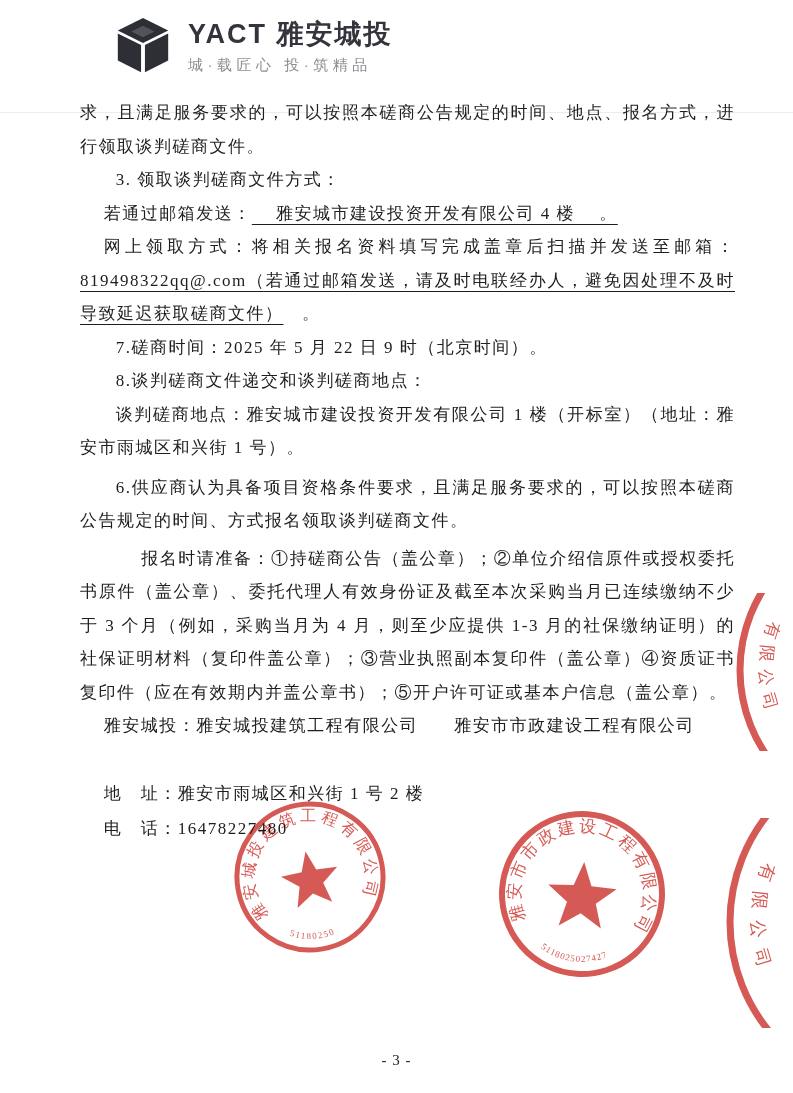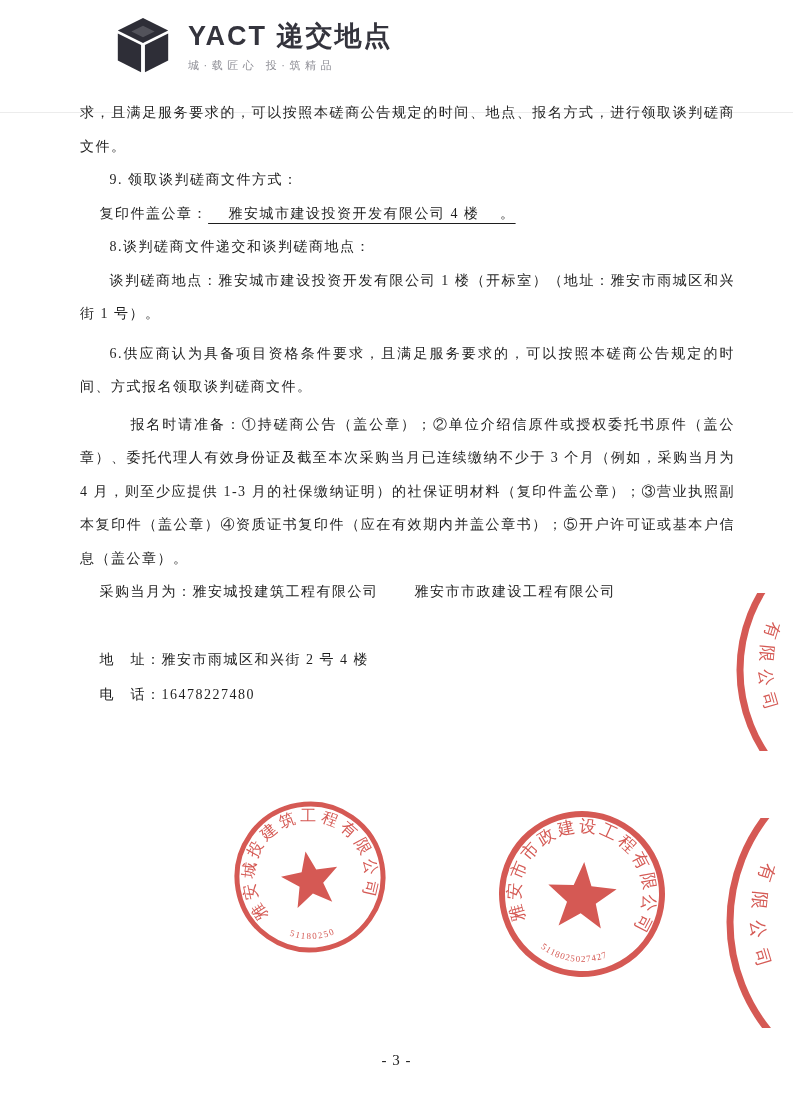--- a/index.html
+++ b/index.html
@@ -5,25 +5,25 @@
   html,body{margin:0;padding:0;background:#ffffff;}
   .page{position:relative;width:793px;height:1093px;background:#fff;overflow:hidden;
         font-family:"Liberation Serif","DejaVu Serif",serif;color:#1e1e1e;}
   .scanline{position:absolute;left:0;top:112px;width:100%;height:1px;background:#ececec;}
   
   .logohead{position:absolute;left:112px;top:14px;display:flex;align-items:center;gap:14px;}
   .cube{width:62px;height:62px;}
   .brandcol{display:flex;flex-direction:column;gap:4px;}
   .brand{font-family:"Liberation Sans","DejaVu Sans",sans-serif;font-weight:bold;
          font-size:27px;color:#34343d;letter-spacing:2px;}
-  .tagline{font-family:"Liberation Sans","DejaVu Sans",sans-serif;font-size:11px;
+  .tagline{font-family:"Liberation Sans","DejaVu Sans",sans-serif;font-size:15px;
            color:#8d8d95;letter-spacing:4.5px;}
   
   .content{position:absolute;left:80px;right:58px;top:96px;text-align:justify;
-           font-size:14px;line-height:33.5px;letter-spacing:1.5px;}
+           font-size:17px;line-height:33.5px;letter-spacing:1.5px;}
   .content p{margin:0;}
   .ind1{text-indent:1.4em;}
   .ind2{text-indent:2.1em;}
   .ind3{text-indent:3.6em;}
   .mt6{margin-top:6px !important;}
   .mt4{margin-top:4px !important;}
   .uline{text-decoration:underline;text-underline-offset:5px;text-decoration-thickness:1px;margin-top:33px;}
   .companyrow .co2{margin-left:36px;}
   .addrblock{margin-top:33px;line-height:35px;}
   .pageno{position:absolute;left:0;bottom:24px;width:100%;text-align:center;
@@ -43,36 +43,38 @@
   <div class="scanline"></div>
 
   <div class="logohead">
     <svg class="cube" viewBox="0 0 64 64">
       <polygon points="32,4 58,17 32,30 6,17" fill="#2e2e37"></polygon>
       <polygon points="6,20 30,32 30,60 6,48" fill="#2e2e37"></polygon>
       <polygon points="58,20 34,32 34,60 58,48" fill="#2e2e37"></polygon>
       <polygon points="32,12 44,18 32,24 20,18" fill="#ffffff" opacity="0.18"></polygon>
     </svg>
     <div class="brandcol">
-      <div class="brand">YACT 递交地点</div>
+      <div class="brand">YACT 雅安城投</div>
       <div class="tagline">城·载匠心  投·筑精品</div>
     </div>
   </div>
 
   <div class="content">
     <p>求，且满足服务要求的，可以按照本磋商公告规定的时间、地点、报名方式，进行领取谈判磋商文件。</p>
-    <p class="ind2">9. 领取谈判磋商文件方式：</p>
-    <p class="ind1"><span>复印件盖公章：</span><span class="uline">　 雅安城市建设投资开发有限公司 4 楼 　。</span></p>
+    <p class="ind2">3. 领取谈判磋商文件方式：</p>
+    <p class="ind1"><span>若通过邮箱发送：</span><span class="uline">　 雅安城市建设投资开发有限公司 4 楼 　。</span></p>
+    <p class="ind1"><span>网上领取方式：将相关报名资料填写完成盖章后扫描并发送至邮箱：</span><span class="uline">819498322qq@.com（若通过邮箱发送，请及时电联经办人，避免因处理不及时导致延迟获取磋商文件）</span><span>　。</span></p>
+    <p class="ind2">7.磋商时间：2025 年 5 月 22 日 9 时（北京时间）。</p>
     <p class="ind2">8.谈判磋商文件递交和谈判磋商地点：</p>
     <p class="ind2">谈判磋商地点：雅安城市建设投资开发有限公司 1 楼（开标室）（地址：雅安市雨城区和兴街 1 号）。</p>
     <p class="ind2 mt6">6.供应商认为具备项目资格条件要求，且满足服务要求的，可以按照本磋商公告规定的时间、方式报名领取谈判磋商文件。</p>
     <p class="ind3 mt4">报名时请准备：①持磋商公告（盖公章）；②单位介绍信原件或授权委托书原件（盖公章）、委托代理人有效身份证及截至本次采购当月已连续缴纳不少于 3 个月（例如，采购当月为 4 月，则至少应提供 1-3 月的社保缴纳证明）的社保证明材料（复印件盖公章）；③营业执照副本复印件（盖公章）④资质证书复印件（应在有效期内并盖公章书）；⑤开户许可证或基本户信息（盖公章）。</p>
-    <p class="ind1 companyrow"><span>采购当月为：</span><span>雅安城投建筑工程有限公司</span><span class="co2">雅安市市政建设工程有限公司</span></p>
+    <p class="ind1 companyrow"><span>雅安城投：</span><span>雅安城投建筑工程有限公司</span><span class="co2">雅安市市政建设工程有限公司</span></p>
     <div class="addrblock">
-      <p class="ind1">地　址：雅安市雨城区和兴街 2 号 4 楼</p>
+      <p class="ind1">地　址：雅安市雨城区和兴街 1 号 2 楼</p>
       <p class="ind1">电　话：16478227480</p>
     </div>
   </div>
 
   <svg class="seal sealL" width="160" height="160" viewBox="0 0 160 160">
     <circle cx="80" cy="80" r="73" fill="none" stroke="#cf423c" stroke-width="5"></circle>
     <path id="arcLT" d="M 34.1 112.1 A 56 56 0 1 1 125.9 112.1" fill="none"></path>
     <path id="arcLB" d="M 44.4 130.8 A 62 62 0 0 0 115.6 130.8" fill="none"></path>
     <text font-size="16" fill="#cf423c" letter-spacing="4"><textPath href="#arcLT" startOffset="2">雅安城投建筑工程有限公司</textPath></text>
     <text font-size="9" fill="#cf423c" letter-spacing="1.5"><textPath href="#arcLB" startOffset="6">51180250</textPath></text>

